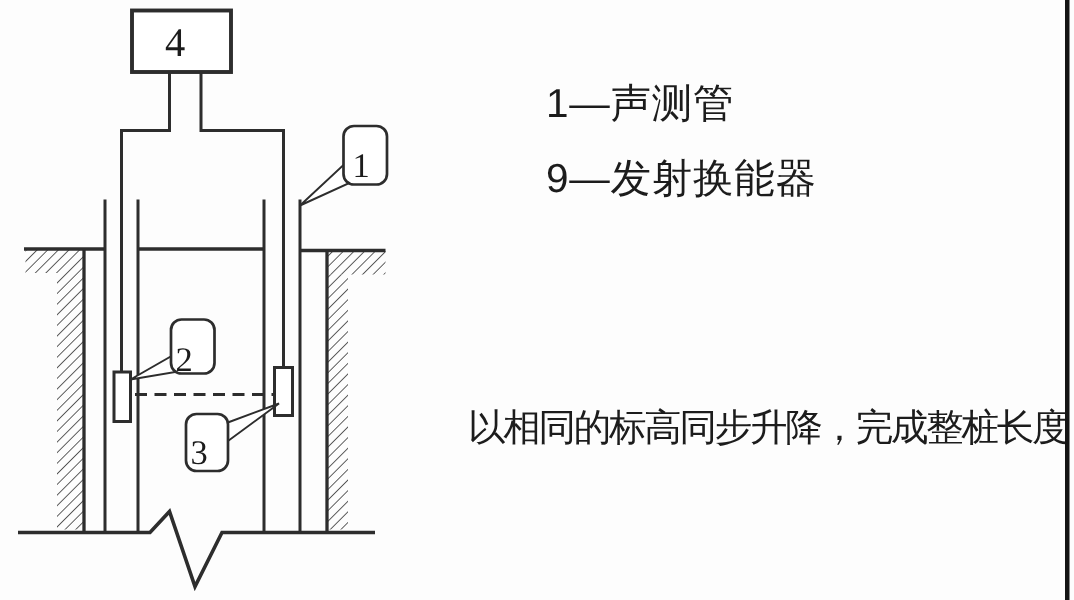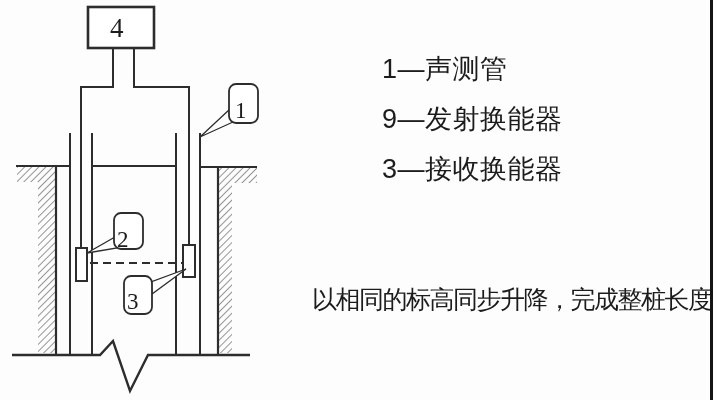--- a/index.html
+++ b/index.html
@@ -7,27 +7,27 @@
     width:716px;height:400px;overflow:hidden;
     background:#fdfdfd;
     font-family:"Liberation Sans","DejaVu Sans",sans-serif;
     position:relative;
   }
   .stage{position:absolute;inset:0;width:716px;height:400px;background:#fdfdfd;}
   svg.diagram{position:absolute;left:0;top:0;}
   svg .ln{stroke:#2d2d2d;fill:none;}
   svg text{fill:#1c1c1c;font-family:"Liberation Serif","DejaVu Serif",serif;}
   .legend{
-    position:absolute;left:382px;top:44px;
+    position:absolute;left:364px;top:44px;
     color:#1c1c1c;font-size:27px;line-height:50px;
     letter-spacing:0.5px;white-space:nowrap;
   }
   .legend-item{height:50px;}
   .note{
-    position:absolute;left:312px;top:283px;
+    position:absolute;left:312px;top:268px;
     color:#1c1c1c;font-size:25px;letter-spacing:-1.5px;
     white-space:nowrap;
     text-align:right;
   }
   .right-border{
     position:absolute;left:710px;top:0;width:3px;height:400px;
     background:#141414;
   }
 </style>
 </head>
@@ -91,20 +91,19 @@
       <rect x="124" y="276" width="28" height="38" rx="7" fill="#ffffff" stroke="#2d2d2d" stroke-width="1.8"></rect>
       <text x="235" y="118" font-size="23">1</text>
       <text x="117" y="247" font-size="23">2</text>
       <text x="127" y="309" font-size="23">3</text>
     </g>
   </svg>
 
   <div class="legend">
     <div class="legend-item">1—声测管</div>
     <div class="legend-item">9—发射换能器</div>
-    <div class="legend-item">3—接收换能器</div>
   </div>
 
   <div class="note">以相同的标高同步升降，完成整桩长度</div>
 
   <div class="right-border"></div>
 
 </div>
 
 </body></html>

